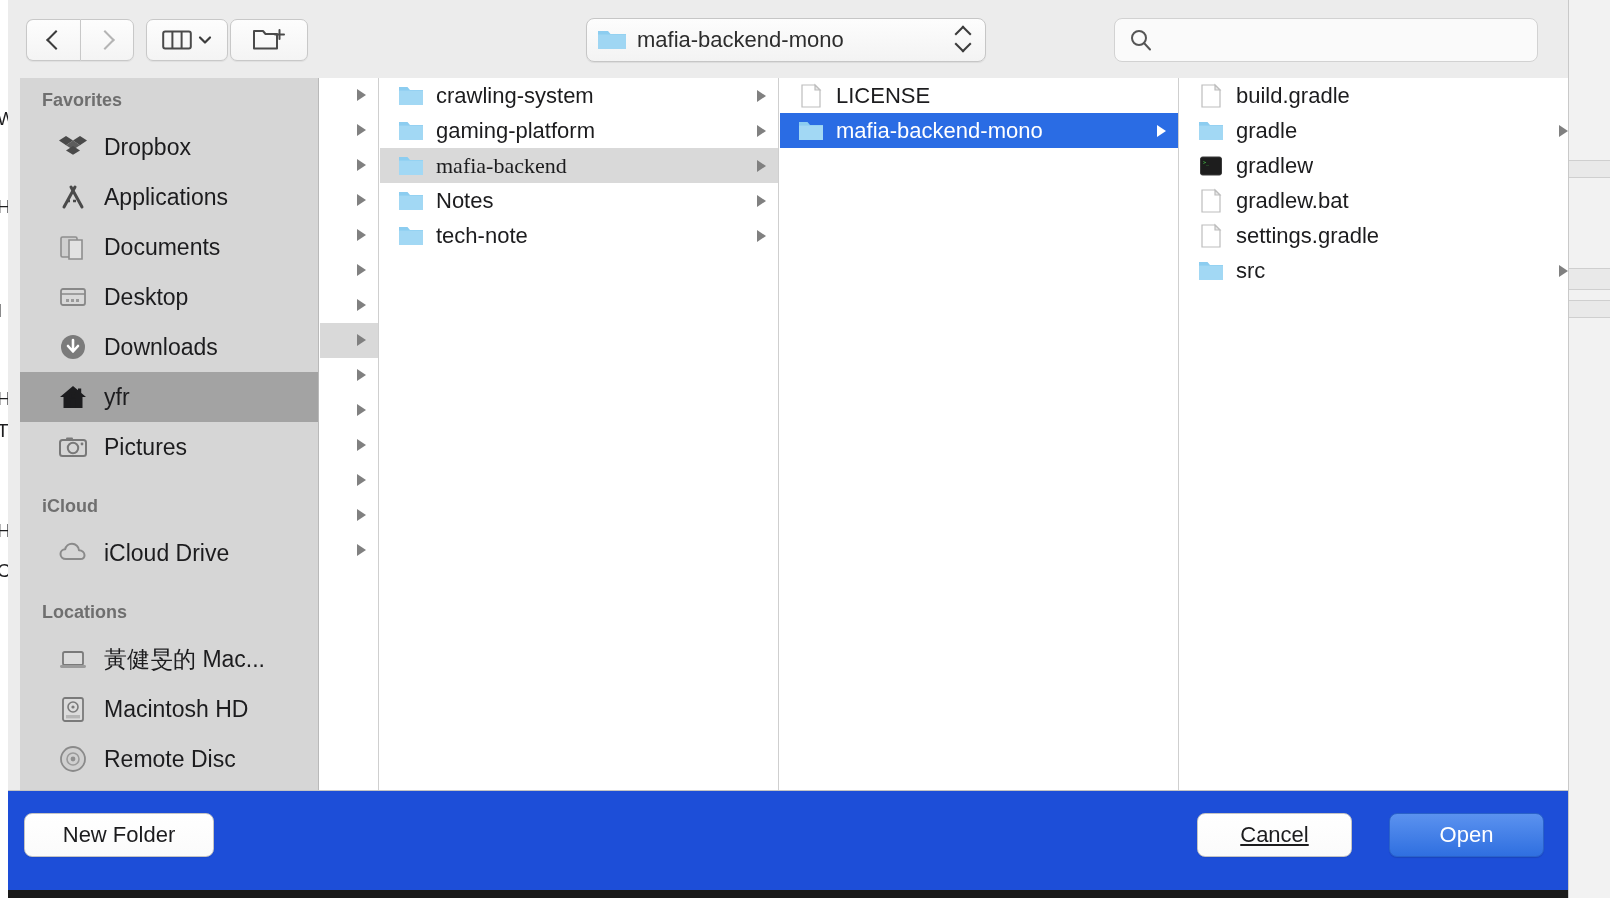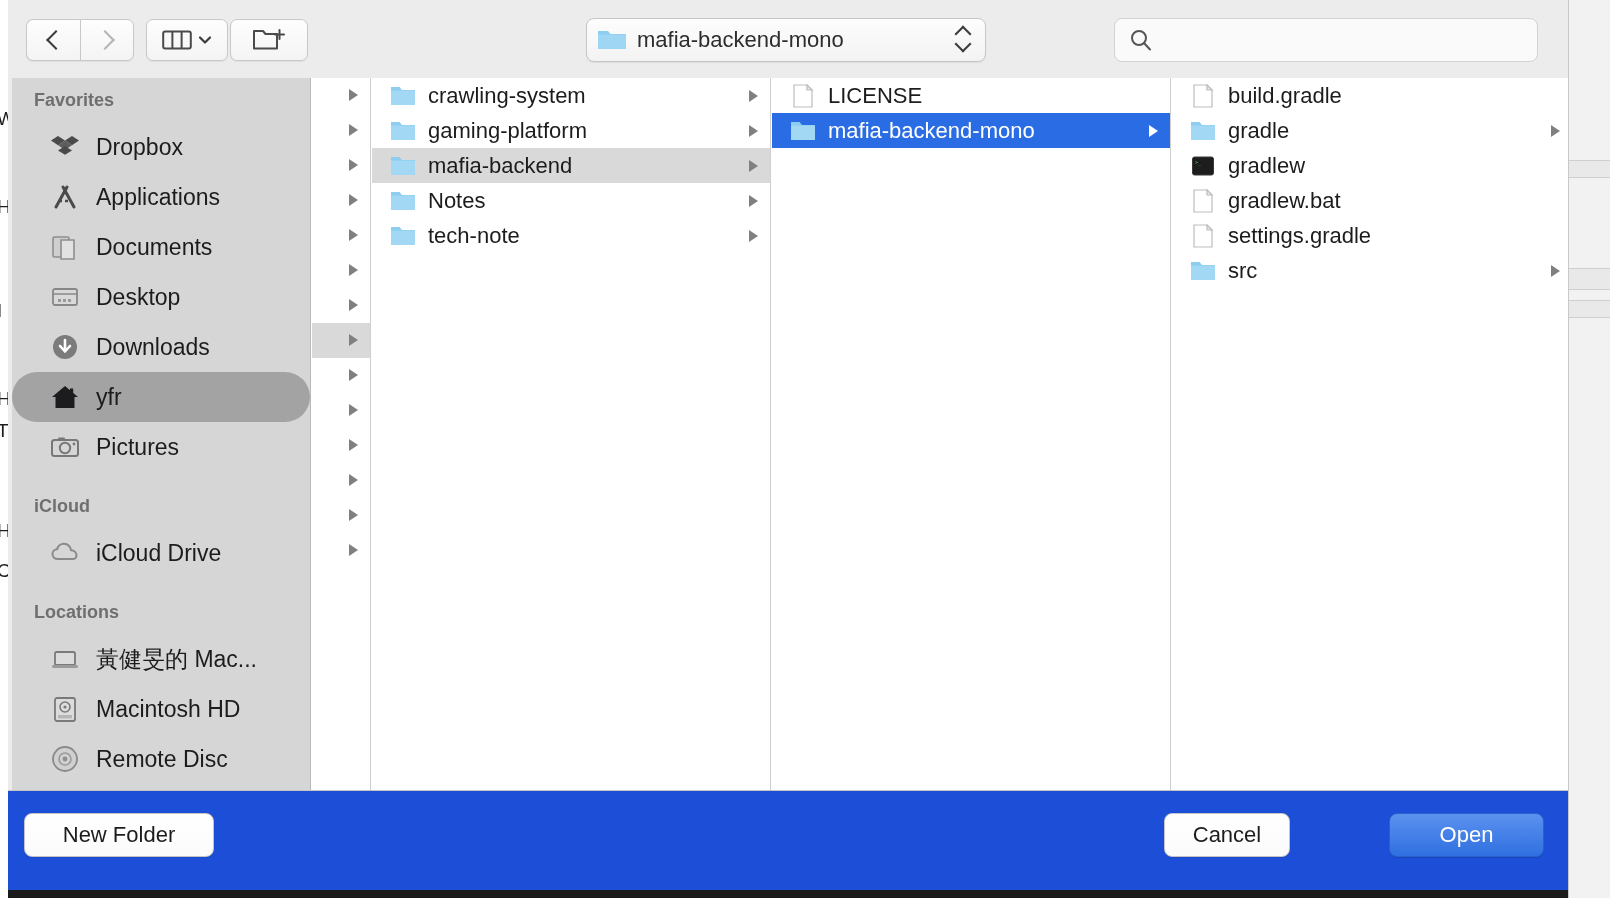--- a/index.html
+++ b/index.html
@@ -81,59 +81,59 @@
     display:flex; align-items:center; padding-left: 14px;
   }
   #search-field input {
     border:none; outline:none; background:transparent;
     font-size: 20px; color:#333; margin-left: 10px; width: 360px;
     font-family: "Liberation Sans", sans-serif;
   }
 
   
   #browser {
-    position: absolute; left: 4px; top: 78px; width: 1560px; height: 712px;
+    position: absolute; left: 12px; top: 78px; width: 1560px; height: 712px;
     background: #ffffff;
   }
   #sidebar {
     position: absolute; left: 0; top: 0; width: 299px; height: 712px;
     background: #d6d6d6;
     border-right: 1px solid #b9b9b9;
     overflow: hidden;
   }
   .sb-header {
     font-size: 18px; font-weight: bold; color: #6f6f6f;
     padding-left: 22px; height: 44px; line-height: 44px;
   }
   .sb-item {
     height: 50px; display: flex; align-items: center;
     padding-left: 38px; cursor: default;
   }
-  .sb-item.selected { background: #a3a3a3; border-radius: 25px; }
+  .sb-item.selected { background: #a3a3a3; }
   .sb-item .sb-label {
     font-size: 23px; color: #1c1c1e; margin-left: 16px; white-space: nowrap;
   }
   .sb-icon { width: 30px; height: 30px; flex: none; }
 
   
   .col {
     position: absolute; top: 0; height: 712px;
     background: #ffffff; border-right: 1px solid #cfcfcf;
     overflow: hidden;
   }
   #col0 { left: 300px; width: 59px; }
   #col1 { left: 360px; width: 399px; }
   #col2 { left: 760px; width: 399px; }
   #col3 { left: 1160px; width: 400px; border-right: none;}
 
   .row {
     height: 35px; display: flex; align-items: center; cursor: default;
     position: relative;
   }
-  .row.sel-gray { background: #d9d9d9; }
+  .row.sel-gray { background: #d9d9d9; font-family: Liberation Serif, serif; }
   .row.sel-blue { background: #2a6ce4; }
   .row .fname {
     font-size: 22px; color: #1c1c1e; margin-left: 12px;
     white-space: nowrap; overflow: hidden; text-align: center;
   }
   .row.sel-blue .fname { color: #ffffff; }
   .row .ficon { width: 26px; height: 26px; flex: none; margin-left: 18px; }
   .row .disc {
     position: absolute; right: 12px; width: 0; height: 0;
     border-left: 9px solid #808080;
@@ -164,24 +164,25 @@
     cursor: default;
     font-family: "Liberation Sans", sans-serif;
   }
   #btn-new-folder {
     left: 16px; width: 190px;
     background: linear-gradient(to bottom,#ffffff,#fbfbfb);
     border: 1px solid #c4c4c4; color: #1c1c1e;
     box-shadow: 0 1px 1px rgba(0,0,0,.06);
   }
   #btn-cancel {
-    left: 1156px; width: 126px;
+    left: 1189px; width: 155px;
     background: linear-gradient(to bottom,#ffffff,#fbfbfb);
     border: 1px solid #c4c4c4; color: #1c1c1e;
     box-shadow: 0 1px 1px rgba(0,0,0,.06);
+    text-decoration: underline;
   }
   #btn-open {
     left: 1381px; width: 155px;
     background: linear-gradient(to bottom,#5b92ef,#2f6fe0);
     border: 1px solid #2a62c9; color: #ffffff;
     box-shadow: 0 1px 1px rgba(0,0,0,.12);
   }
 
   
   #right-strip {

